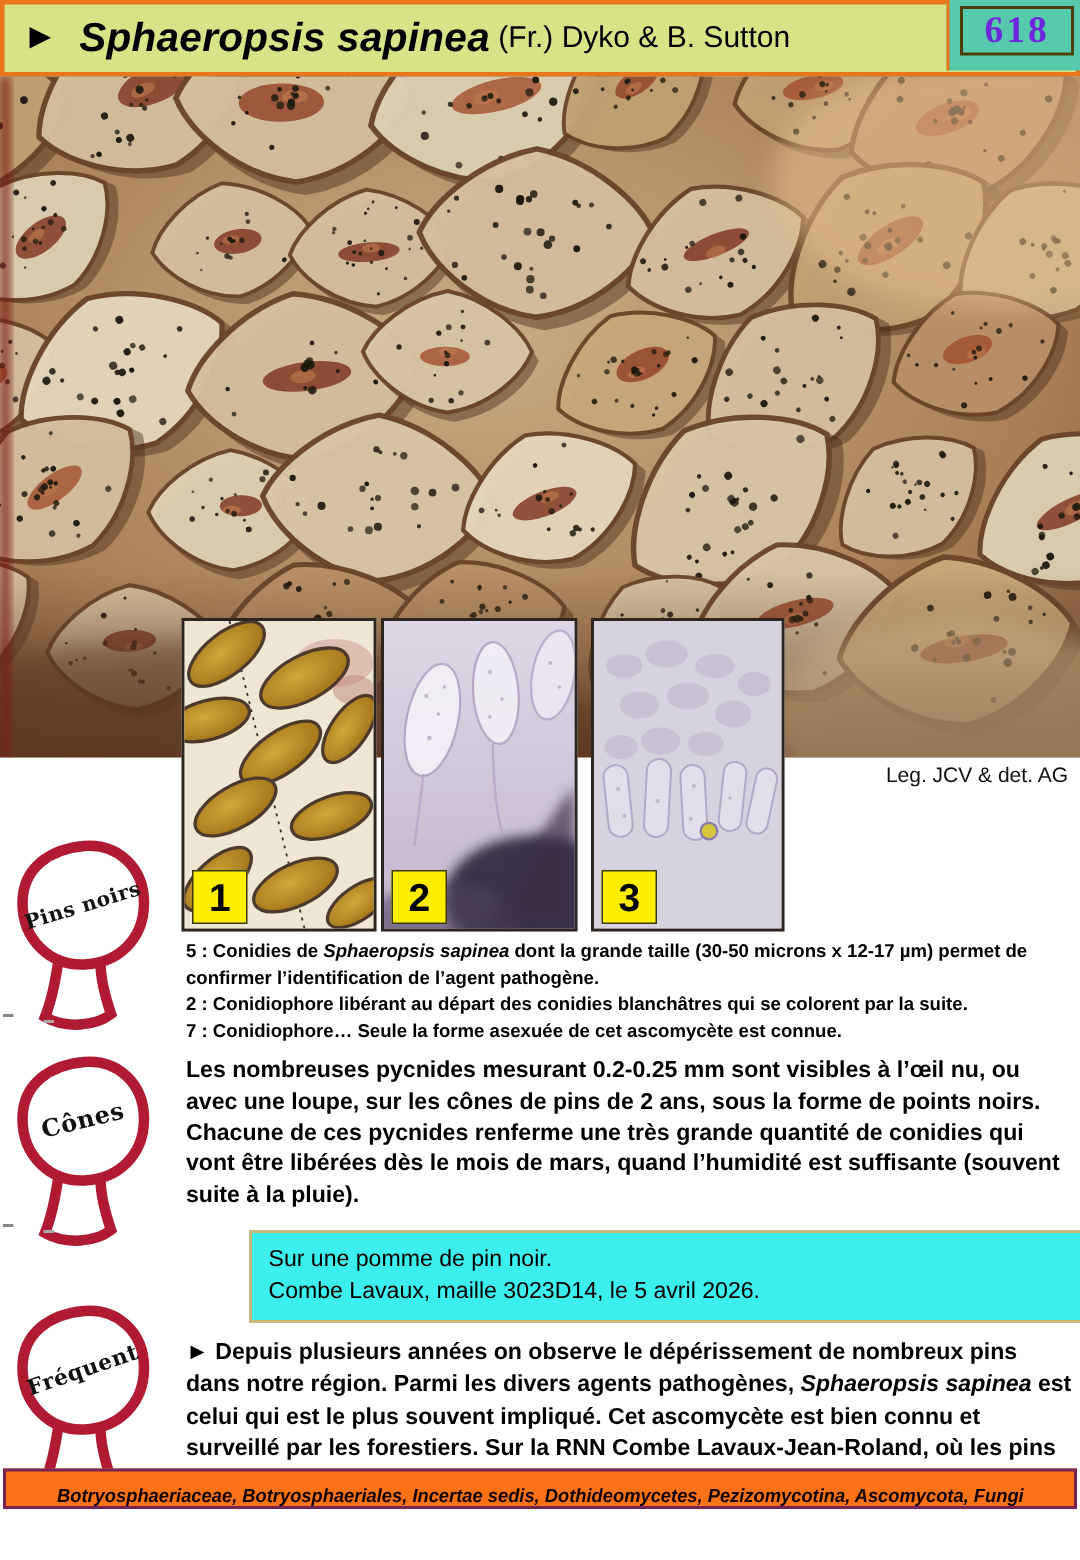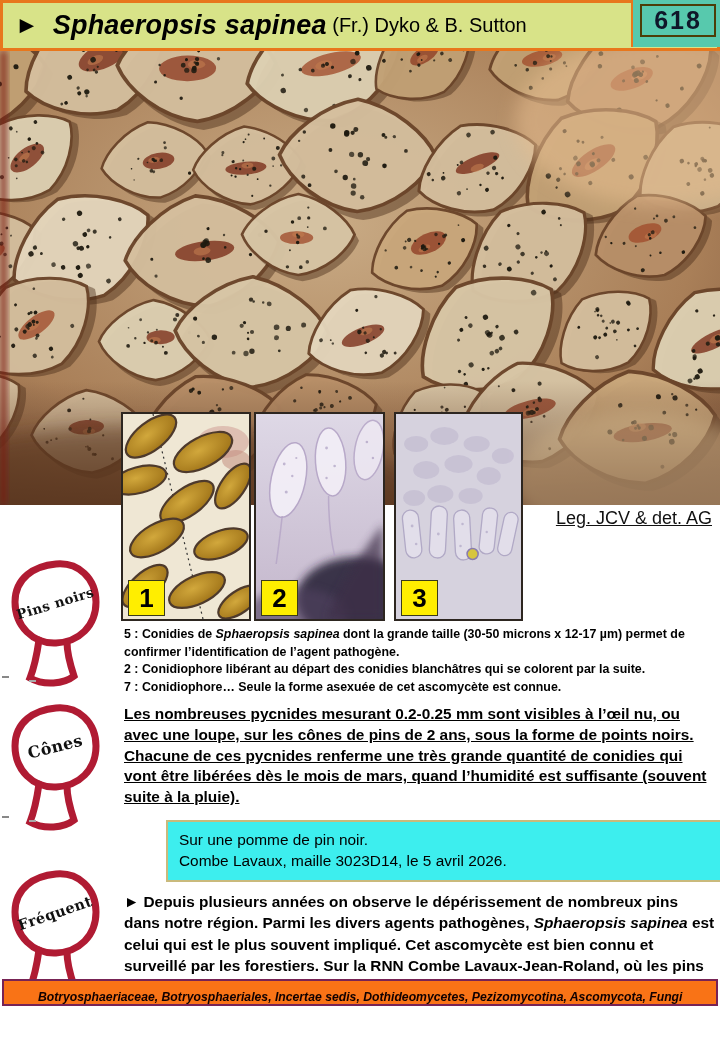--- a/index.html
+++ b/index.html
@@ -18,41 +18,41 @@
   .titlebar .auth{font-size:20px;font-weight:400;white-space:pre-wrap;}
   .pagenum-area{
     position:absolute;left:631px;top:0;width:89px;height:47px;background:#57c9ad;
     border-left:2px solid #e8771c;box-sizing:border-box;
   }
   .pagenum-box{
     position:absolute;left:7px;top:4px;width:76px;height:33px;border:2px solid #4c3e07;
     display:flex;align-items:center;justify-content:center;background:#57c9ad;box-sizing:border-box;
   }
   .pagenum-box span{
-    font-family:Liberation Sans, sans-serif;font-weight:700;font-size:25px;letter-spacing:2px;color:#0f172a;
+    font-family:Liberation Serif, serif;font-weight:700;font-size:25px;letter-spacing:2px;color:#6d28d9;
   }
   
   .main-photo{position:absolute;left:0;top:51px;width:720px;height:454px;overflow:hidden;background:#a97f58;}
   .main-photo svg{display:block;}
   
   .micro{position:absolute;box-sizing:border-box;border:2px solid #2d2620;background:#ddd;}
   .micro svg{display:block;width:100%;height:100%;}
   .micro1{left:121px;top:412px;width:130px;height:209px;}
   .micro2{left:254px;top:412px;width:131px;height:209px;}
   .micro3{left:394px;top:412px;width:129px;height:209px;}
   .badge{
     position:absolute;left:5px;bottom:3px;width:37px;height:36px;background:#ffee00;
     border:1px solid #3a3a1a;display:flex;align-items:center;justify-content:center;
     font-size:26px;font-weight:700;color:#000;box-sizing:border-box;
   }
-  .credit{position:absolute;left:480px;top:508px;width:232px;text-align:right;font-size:18px;color:#111;text-decoration:underline;}
+  .credit{position:absolute;left:480px;top:508px;width:232px;text-align:right;font-size:14px;color:#111;}
   
   .captions{position:absolute;left:124px;top:626px;width:594px;font-size:12.4px;font-weight:700;line-height:17.5px;}
   .captions p{margin:0;}
-  .description{position:absolute;left:124px;top:704px;width:590px;font-size:15.4px;font-weight:700;line-height:20.8px;text-decoration:underline;}
+  .description{position:absolute;left:124px;top:704px;width:590px;font-size:15.4px;font-weight:700;line-height:20.8px;}
   .note-box{
     position:absolute;left:126px;top:820px;width:588px;height:62px;box-sizing:border-box;
     background:#3deeee;border:2px solid #c9ba7c;padding:7px 11px;font-size:15.4px;line-height:21px;margin-left:40px;
   }
   .comment{position:absolute;left:124px;top:891px;width:594px;font-size:15.4px;font-weight:700;line-height:21.4px;}
   
   .stamp{position:absolute;left:6px;width:100px;height:132px;}
   .stamp1{top:558px;}
   .stamp2{top:702px;}
   .stamp3{top:868px;}

